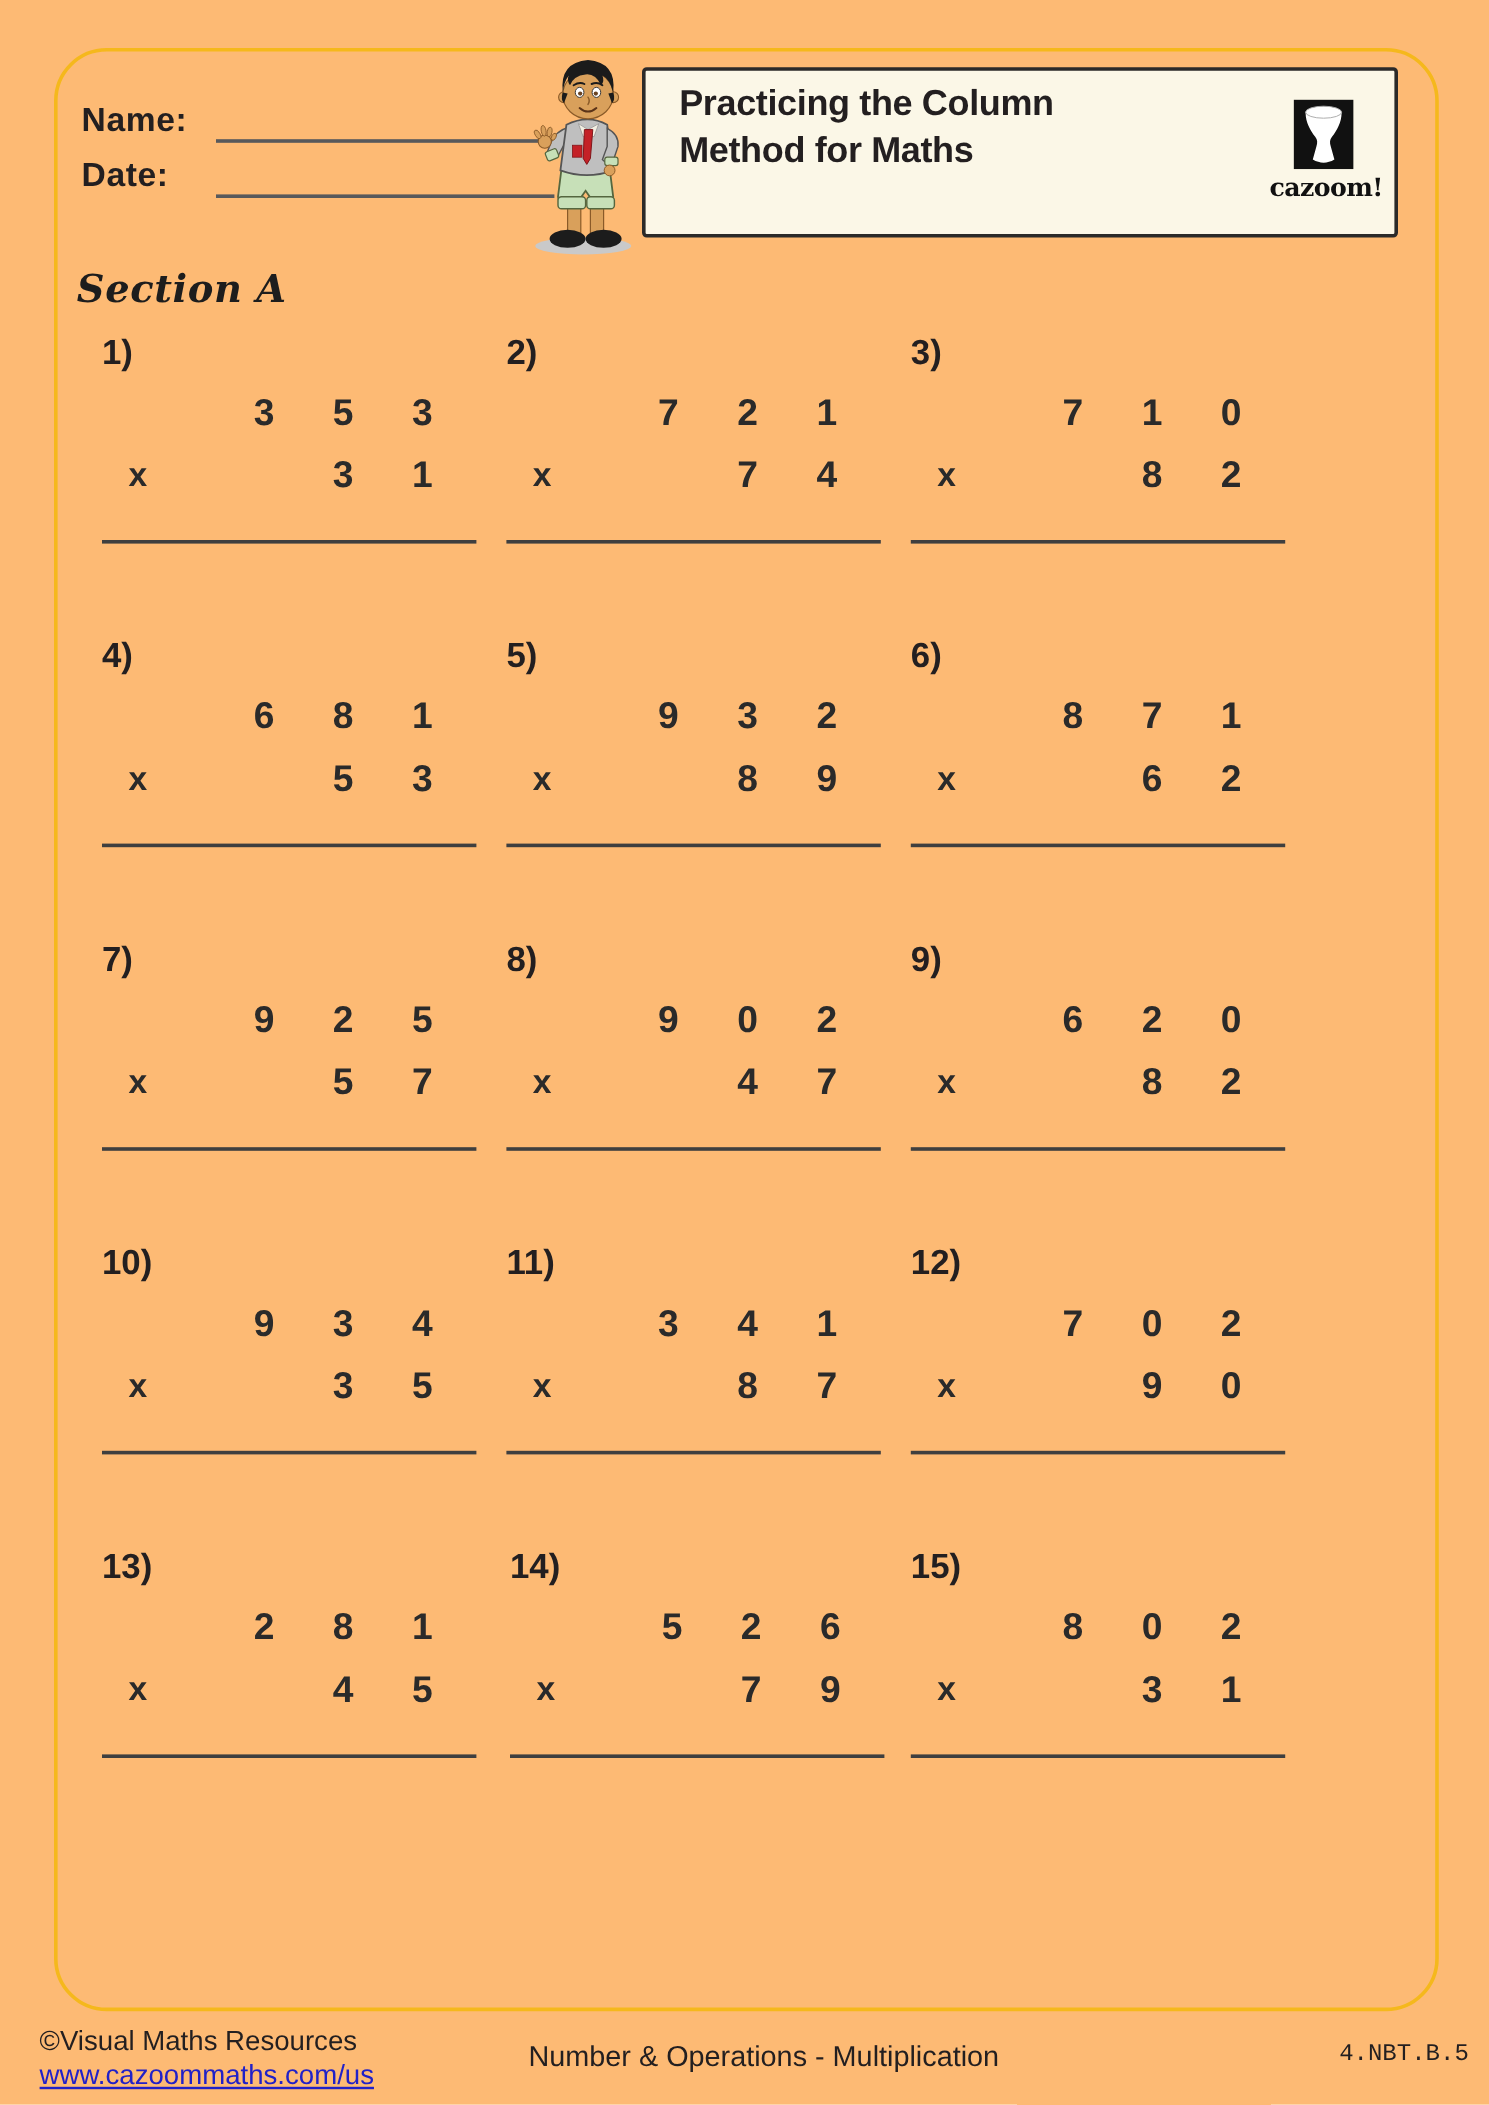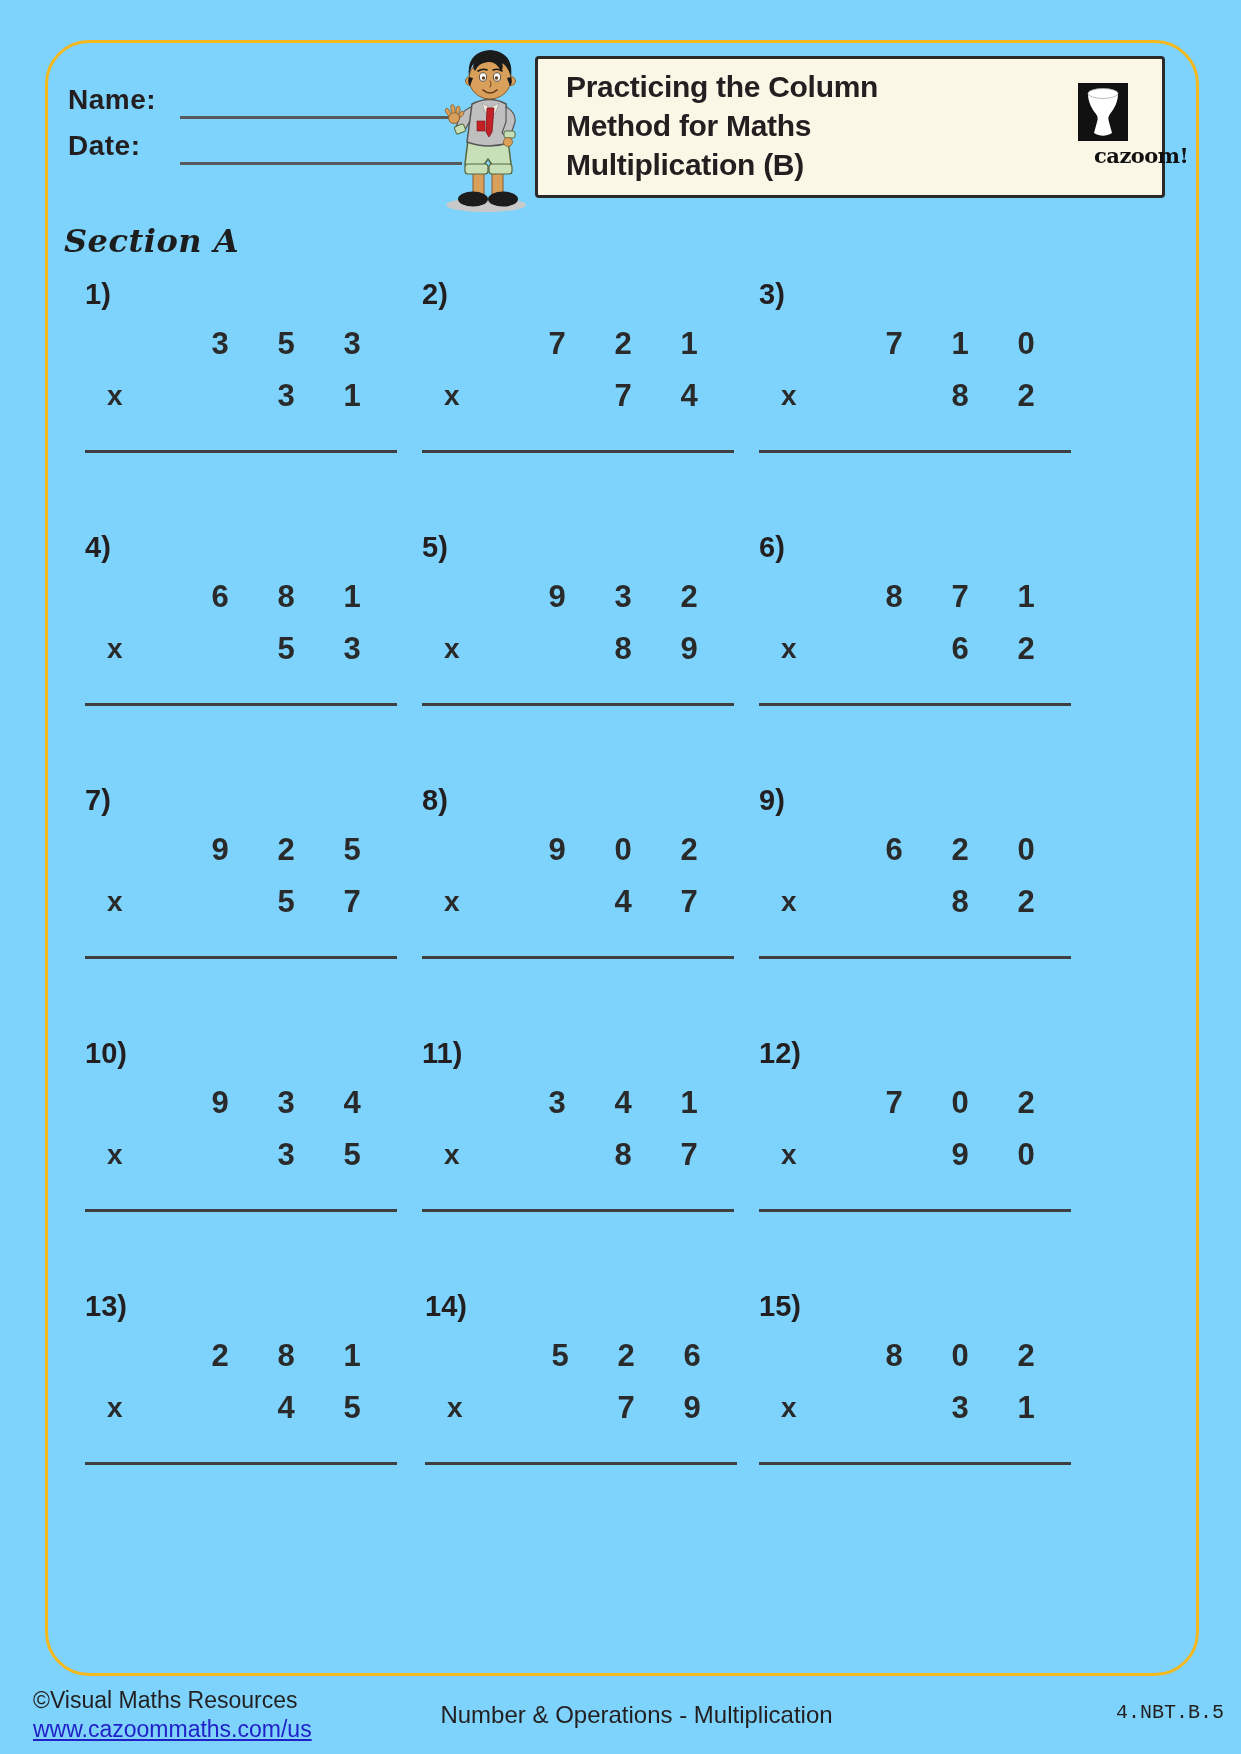--- a/index.html
+++ b/index.html
@@ -1,17 +1,17 @@
 <!DOCTYPE html>
 <html><head>
 <meta charset="utf-8">
 <style>
   html,body{margin:0;padding:0;background:#fff;}
   .page{
-    position:relative;width:1241px;height:1754px;background:#7dd3fc;
+    position:relative;width:1241px;height:1754px;background:#fdba74;
     font-family:"Liberation Sans",sans-serif;color:#231F20;overflow:hidden;
   }
   
   .frame{
     position:absolute;left:45px;top:40px;width:1148px;height:1630px;
     border:3px solid #F5B81C;border-radius:44px;
   }
   
   .field-label{position:absolute;font-size:28px;font-weight:bold;letter-spacing:.5px;}
   .name-label{left:68px;top:84px;}
@@ -27,21 +27,21 @@
     background:#FBF7E7;border:3px solid #2B2A29;border-radius:4px;box-sizing:border-box;
   }
   .title-text{
     position:absolute;left:28px;top:8px;font-size:30px;font-weight:bold;
     line-height:39px;letter-spacing:-0.3px;color:#231F20;
   }
   .logo{position:absolute;right:14px;top:24px;width:90px;text-align:center;}
   .logo-drum{display:block;margin:0 auto;}
   .logo-word{
     font-family:"DejaVu Serif",serif;font-weight:bold;font-size:21px;
-    letter-spacing:-0.5px;margin-top:2px;color:#111;margin-left:36px;
+    letter-spacing:-0.5px;margin-top:2px;color:#111;
   }
   
   .section-heading{
     position:absolute;left:64px;top:222px;margin:0;
     font-family:"DejaVu Serif",serif;font-style:italic;font-weight:bold;
     font-size:32px;color:#1d1d1d;letter-spacing:.5px;
   }
   
   .grid{position:absolute;left:85px;top:278px;width:1011px;height:1265px;}
   .problem{position:absolute;width:312px;height:253px;}
@@ -109,21 +109,20 @@
     <path d="M52 27 q5 -3 9 -1" fill="none" stroke="#1b1b1b" stroke-width="1.6" stroke-linecap="round"></path>
     <path d="M67 26 q5 -2 9 1" fill="none" stroke="#1b1b1b" stroke-width="1.6" stroke-linecap="round"></path>
     <path d="M64 37 q2 3 0 6" fill="none" stroke="#8a5a28" stroke-width="1.2" stroke-linecap="round"></path>
     <path d="M57 46 q7 6 14 0" fill="none" stroke="#5b3318" stroke-width="1.6" stroke-linecap="round"></path>
   </svg>
 
   <div class="title-box">
     <div class="title-text">
       <div>Practicing the Column</div>
       <div>Method for Maths</div>
-      <div>Multiplication (B)</div>
     </div>
     <div class="logo">
       <svg class="logo-drum" width="50" height="58" viewBox="0 0 50 58">
         <rect width="50" height="58" fill="#111"></rect>
         <path d="M10 11 C10 19 14 26 18 31 C20 33.5 20 36 19 39 L16 50 C22 53.5 28 53.5 34 50 L31 39 C30 36 30 33.5 32 31 C36 26 40 19 40 11 C33 15 17 15 10 11 Z" fill="#fff"></path>
         <ellipse cx="25" cy="10.5" rx="15" ry="5" fill="#fff" stroke="#aaa" stroke-width="0.8"></ellipse>
       </svg>
       <div class="logo-word">cazoom!</div>
     </div>
   </div>

